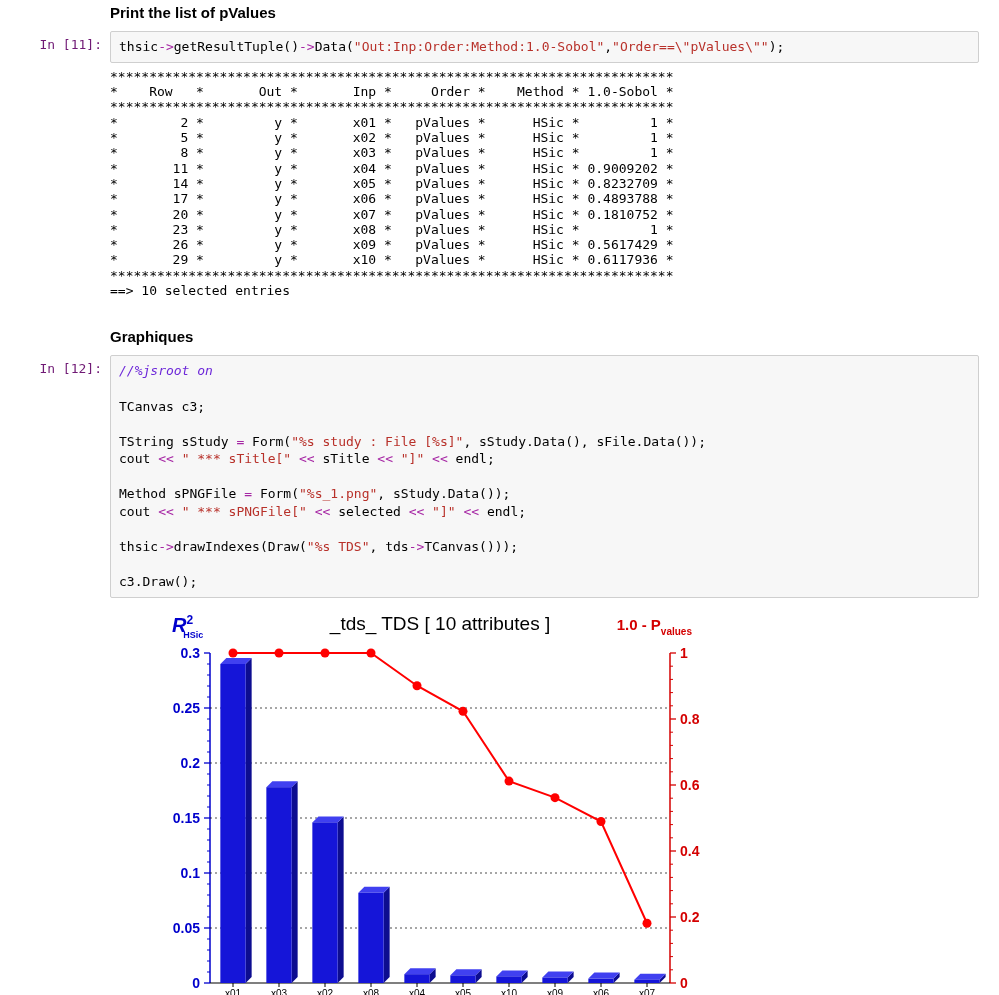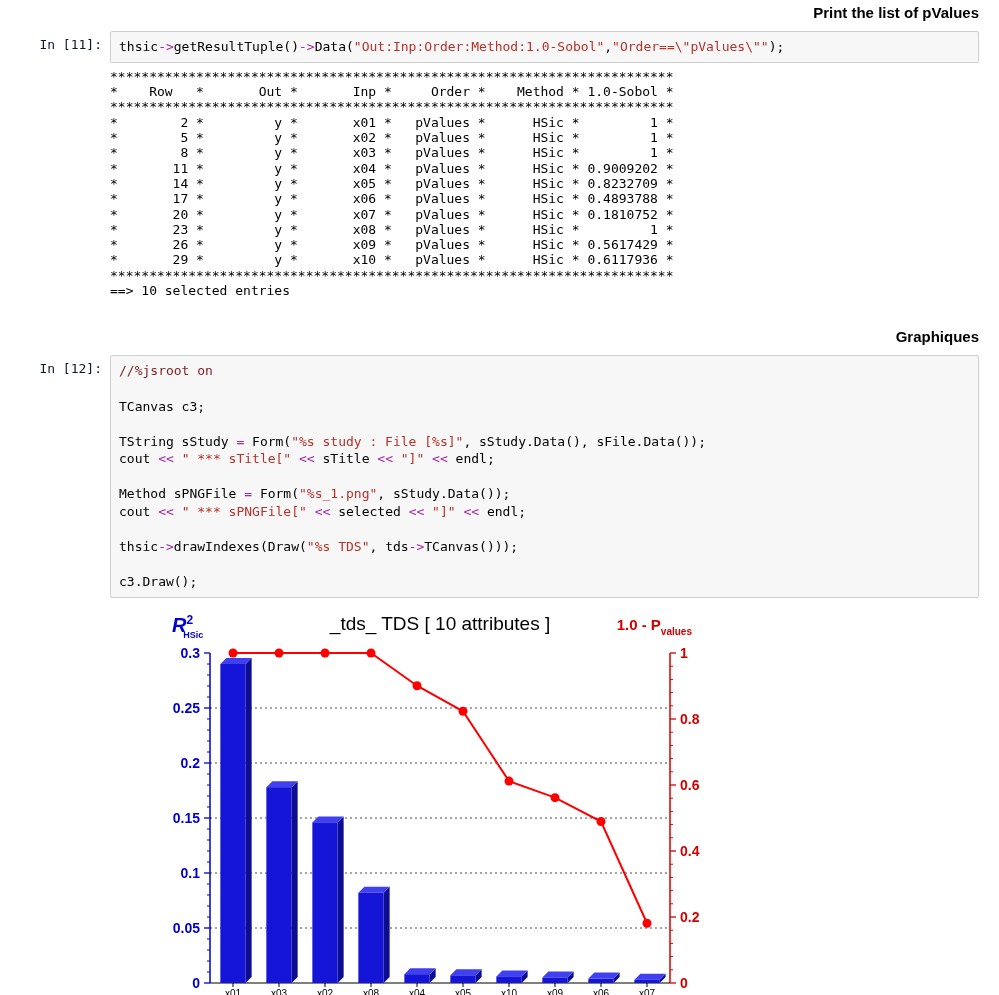--- a/index.html
+++ b/index.html
@@ -17,33 +17,32 @@
     margin: 0;
   }
   .prompt {
     width: 110px;
     flex: 0 0 110px;
     text-align: right;
     font-family: "Menlo", "Consolas", "DejaVu Sans Mono", monospace;
     font-size: 13px;
     padding: 6px 8px 0 0;
     box-sizing: border-box;
-    color: #0f172a;
+    color: #701a75;
   }
   .prompt.empty { color: transparent; user-select:none;}
   .content {
     flex: 1 1 auto;
     min-width: 0;
     padding-right: 20px;
   }
   .heading {
     font-weight: 700;
     font-size: 15px;
     margin: 4px 0 10px 0;
-    text-align: right;
   }
   .input-cell {
     border: 1px solid #cfcfcf;
     background: #f7f7f7;
     border-radius: 2px;
     padding: 6px 8px;
     font-family: "Menlo", "Consolas", "DejaVu Sans Mono", monospace;
     font-size: 13px;
     line-height: 1.35;
     white-space: pre;
@@ -54,21 +53,21 @@
     font-size: 13px;
     line-height: 1.18;
     white-space: pre;
     margin: 6px 0 0 0;
     padding: 0;
     color: #000;
   }
   
   .op { color: #a626a4; }
   .str { color: #b8312a; }
-  .cmt { color: #7f1d1d; }
+  .cmt { color: #6d28d9; font-style: italic; }
   
   .chart-wrap {
     margin-top: 10px;
     padding-left: 30px;
   }
   svg { display:block; }
   .chart-title { font-family: Arial, sans-serif; font-size: 19px; fill:#000; }
   .axis-label-left { font-family: Arial, sans-serif; font-weight:700; fill:#0000cc; }
   .axis-label-right { font-family: Arial, sans-serif; font-weight:700; fill:#d40000; }
   .tick-left text { font-family: Arial, sans-serif; font-size:14px; font-weight:700; fill:#0000cc; }

